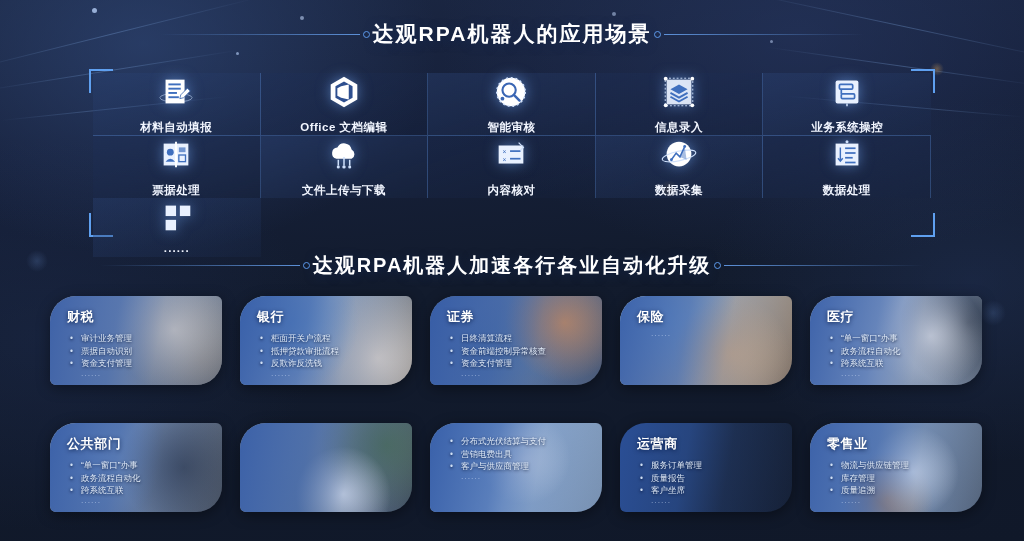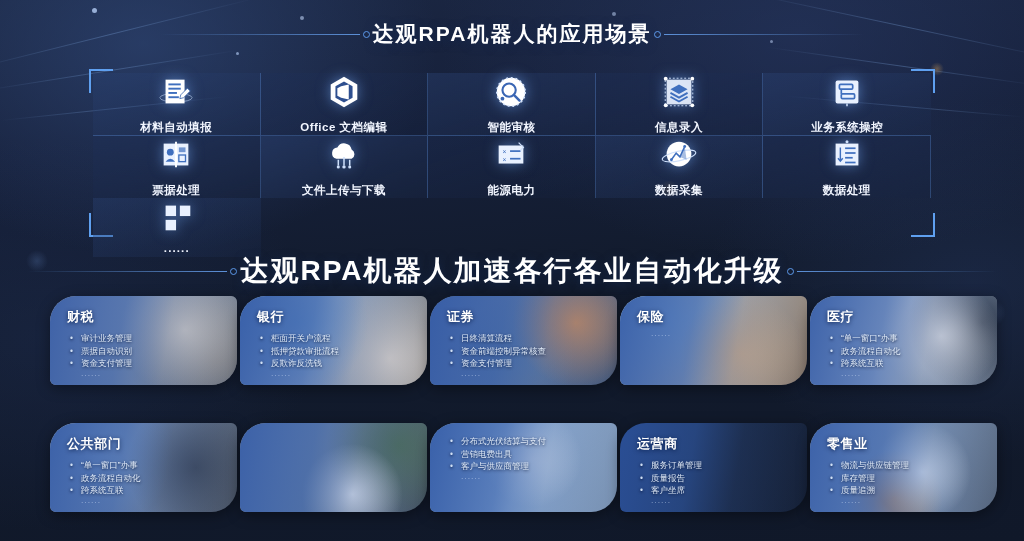--- a/index.html
+++ b/index.html
@@ -38,21 +38,21 @@
     width:7px; height:7px; border-radius:50%;
     border:1.5px solid #5d9aec; background:transparent; flex:none;
   }
   .title-txt {
     color:#fff; font-weight:bold; letter-spacing:2px; white-space:nowrap;
     text-shadow:0 2px 10px rgba(20,40,80,.8);
   }
   #title1 { top:20px; }
   #title1 .title-txt { font-size:21px; }
   #title2 { top:252px; }
-  #title2 .title-txt { font-size:28px; }
+  #title2 .title-txt { font-size:20px; }
 
   
   #grid {
     position:absolute; left:93px; top:73px; width:838px; height:160px;
     display:grid; grid-template-columns:repeat(5,1fr); grid-template-rows:repeat(2,1fr);
   }
   #grid::before, #grid::after,
   #gridb::before, #gridb::after {
     content:""; position:absolute; width:22px; height:22px; pointer-events:none;
   }
@@ -71,21 +71,21 @@
     background:linear-gradient(160deg,rgba(42,66,116,.42),rgba(26,42,76,.26));
   }
   .cell:nth-child(6n) { border-right:none;text-align:center; }
   .cell:nth-child(n+7) { border-bottom:none; }
   .cell.alt { background:linear-gradient(160deg,rgba(30,48,90,.34),rgba(20,33,62,.20)); }
   .cell .ico { width:38px; height:38px; display:block; filter:drop-shadow(0 0 7px rgba(120,175,255,.55)); }
   .cell .lbl { color:#f2f6ff; font-size:11.5px; font-weight:bold; letter-spacing:.5px; white-space:nowrap; }
 
   
   .card {
-    position:absolute; width:187px; height:89px;
+    position:absolute; width:172px; height:89px;
     border-radius:26px 6px 26px 6px;
     overflow:hidden;
     box-shadow:0 3px 14px rgba(0,0,0,.40);
   }
   .card .photo { position:absolute; inset:0; }
   .card .veil {
     position:absolute; inset:0;
     background:linear-gradient(100deg,rgba(46,86,164,.88) 0%,rgba(50,92,170,.66) 38%,rgba(58,98,172,.30) 62%,rgba(70,108,178,.10) 100%);
   }
   .card .content { position:absolute; left:17px; top:12px; right:8px; }
@@ -228,21 +228,21 @@
 
     <div class="cell alt">
       <svg class="ico" viewBox="0 0 40 40">
         <rect x="7" y="10" width="26" height="19" fill="#e9f1ff"></rect>
         <text x="11" y="19" font-size="7" fill="#3f6fbe" font-family="sans-serif">×</text>
         <text x="11" y="27" font-size="7" fill="#3f6fbe" font-family="sans-serif">×</text>
         <rect x="19" y="15" width="11" height="1.8" fill="#3f6fbe"></rect>
         <rect x="19" y="23" width="11" height="1.8" fill="#3f6fbe"></rect>
         <path d="M28 7 L33 12 L30 15" fill="none" stroke="#cfe0fb" stroke-width="1.4"></path>
       </svg>
-      <div class="lbl">能源电力</div>
+      <div class="lbl">内容核对</div>
     </div>
 
     <div class="cell">
       <svg class="ico" viewBox="0 0 40 40">
         <circle cx="20" cy="19" r="13" fill="#fff"></circle>
         <ellipse cx="20" cy="21" rx="18" ry="5" fill="none" stroke="#cfe0fb" stroke-width="1.2" transform="rotate(-12 20 21)"></ellipse>
         <polyline points="12,25 17,18 21,22 26,11" fill="none" stroke="#3f6fbe" stroke-width="1.6"></polyline>
         <path d="M21 22 L26 11 L28 25 Z" fill="#3f6fbe" opacity=".45"></path>
         <circle cx="12" cy="25" r="1.5" fill="#3f6fbe"></circle>
           <circle cx="26" cy="11" r="1.5" fill="#3f6fbe"></circle>

